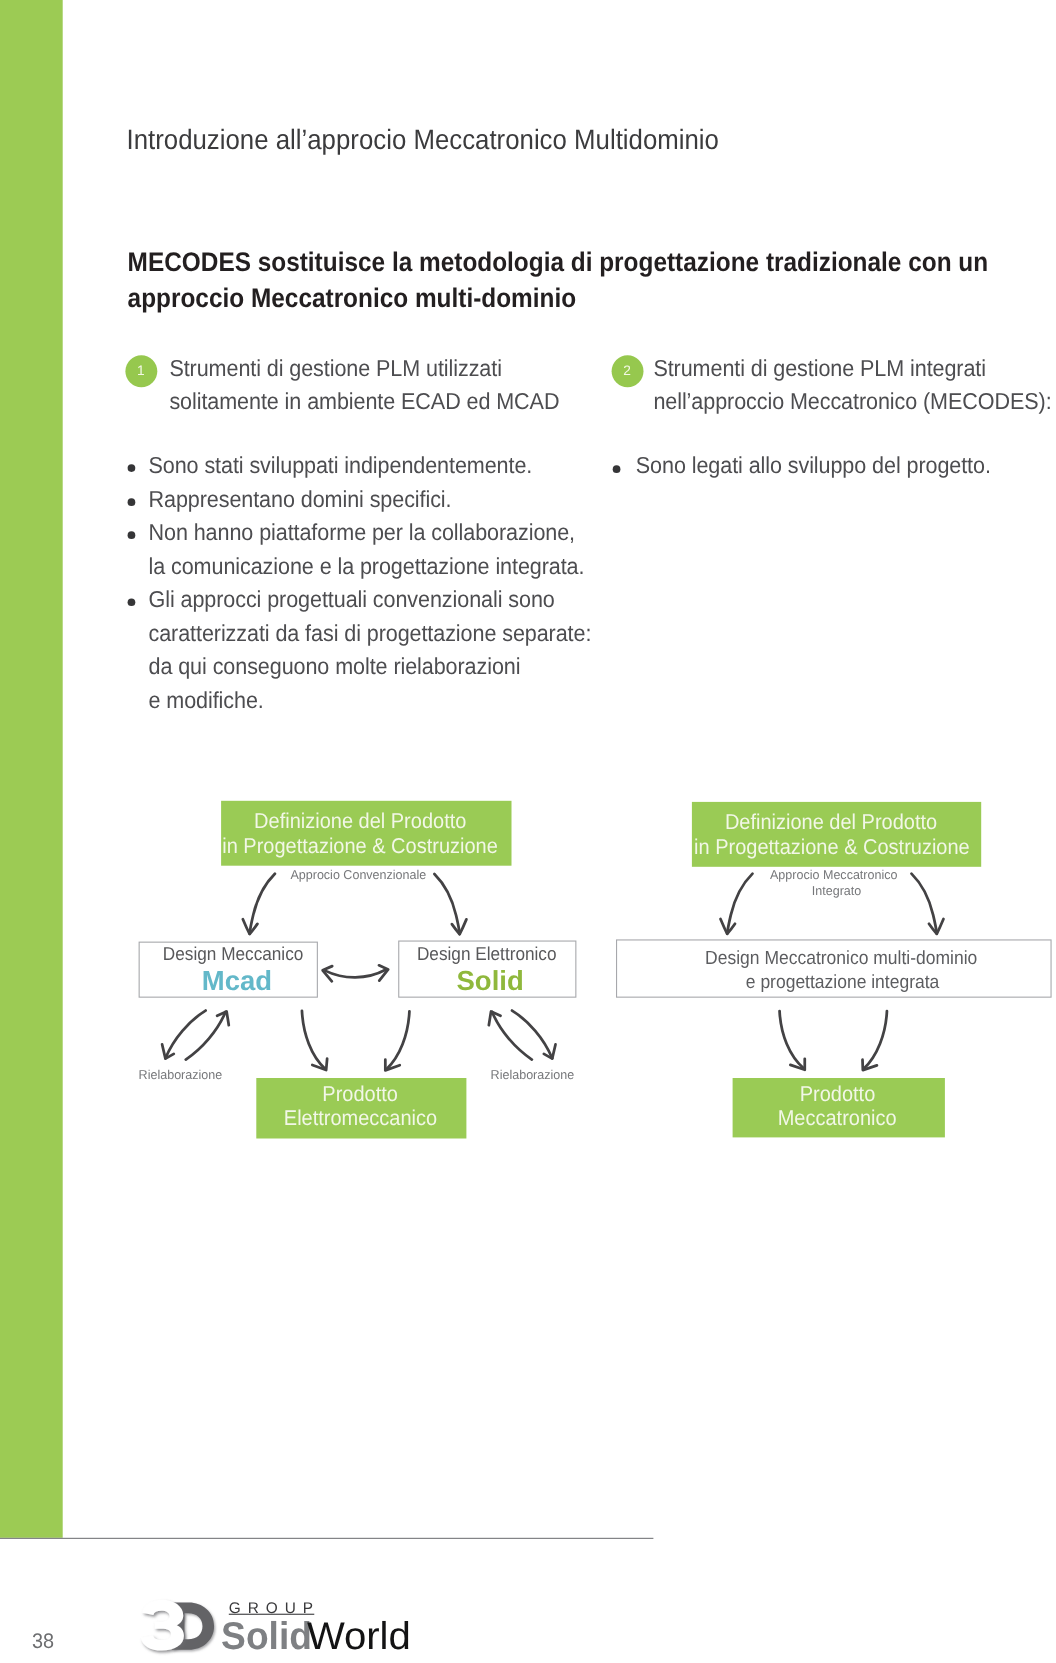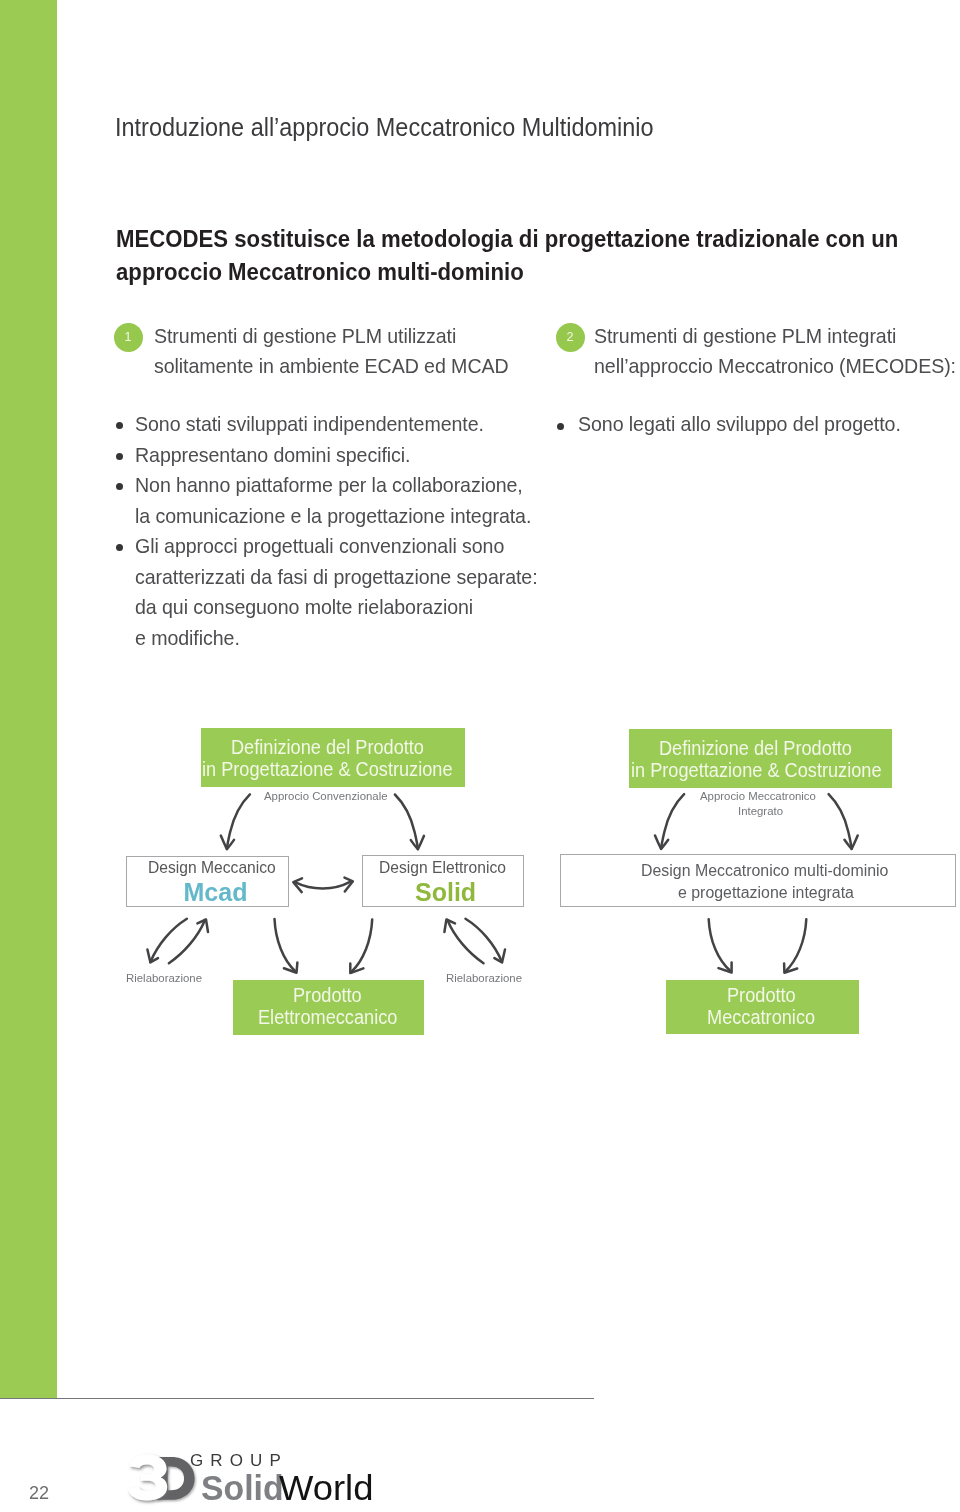--- a/index.html
+++ b/index.html
@@ -34,22 +34,22 @@
   .gbox{position:absolute;background:#9acb55;}
   .wbox{position:absolute;background:#ffffff;border:1px solid #a7a8ac;box-sizing:border-box;}
   .gtext{font-size:19.5px;line-height:19.5px;color:#f2f7e7;transform:scaleX(0.932);}
   .dtext{font-size:17px;line-height:17px;color:#58585a;transform:scaleX(0.92);}
   .dval{font-size:25px;line-height:21.6px;font-weight:700;transform:scaleX(1.0);}
   .cap{font-size:11.7px;line-height:11.7px;color:#76777a;transform:scaleX(0.975);}
   .mtext{font-size:17.3px;line-height:17.3px;color:#5c5d60;transform:scaleX(0.92);}
 
   
   #pagenum{left:28.5px;top:1483px;font-size:19.2px;line-height:19.2px;color:#6d6e70;transform:scaleX(0.94);}
-  #logo-group{left:190px;top:1453.5px;font-size:17px;line-height:14.2px;color:#3a3a3c;
-          letter-spacing:1.2px;transform:scaleX(1.0);}
+  #logo-group{left:208px;top:1453.5px;font-size:14px;line-height:14.2px;color:#3a3a3c;
+          letter-spacing:1.2px;transform:scaleX(1.0);text-decoration:underline;}
   #logo-solid{left:200.5px;top:1470px;font-size:35.2px;line-height:35.2px;font-weight:700;color:#7e8083;
           transform:scaleX(0.96);}
   #logo-world{left:279px;top:1470px;font-size:35.2px;line-height:35.2px;font-weight:400;color:#131314;
           transform:scaleX(1.035);}
 </style>
 </head>
 <body>
 
 <div class="page">
   <div id="greenbar"></div>
@@ -156,21 +156,21 @@
   <div class="abs cap" style="left:737.5px;top:804.5px;">Integrato</div>
 
   <div class="wbox" style="left:560px;top:854px;width:396px;height:52.5px;"></div>
   <div class="abs mtext" style="left:641px;top:862px;">Design Meccatronico multi-dominio</div>
   <div class="abs mtext" style="left:678px;top:884px;">e progettazione integrata</div>
 
   <div class="gbox" style="left:666px;top:979.5px;width:193px;height:54.5px;"></div>
   <div class="abs gtext" style="left:726.5px;top:986px;">Prodotto</div>
   <div class="abs gtext" style="left:707px;top:1008px;">Meccatronico</div>
 
-  <div class="abs" id="pagenum">22</div>
+  <div class="abs" id="pagenum">38</div>
 
   <div id="logo">
     <svg id="logo-mark" width="80" height="60" viewBox="0 0 80 60" style="position:absolute;left:124px;top:1448px;">
       <defs>
         <filter id="softshadow" x="-40%" y="-40%" width="190%" height="190%">
           <feDropShadow dx="1.6" dy="1.8" stdDeviation="1.4" flood-color="#6a6a6e" flood-opacity="0.75"></feDropShadow>
         </filter>
         <filter id="softshadow2" x="-40%" y="-40%" width="190%" height="190%">
           <feDropShadow dx="1.2" dy="1.4" stdDeviation="1.1" flood-color="#7a7a7e" flood-opacity="0.65"></feDropShadow>
         </filter>

